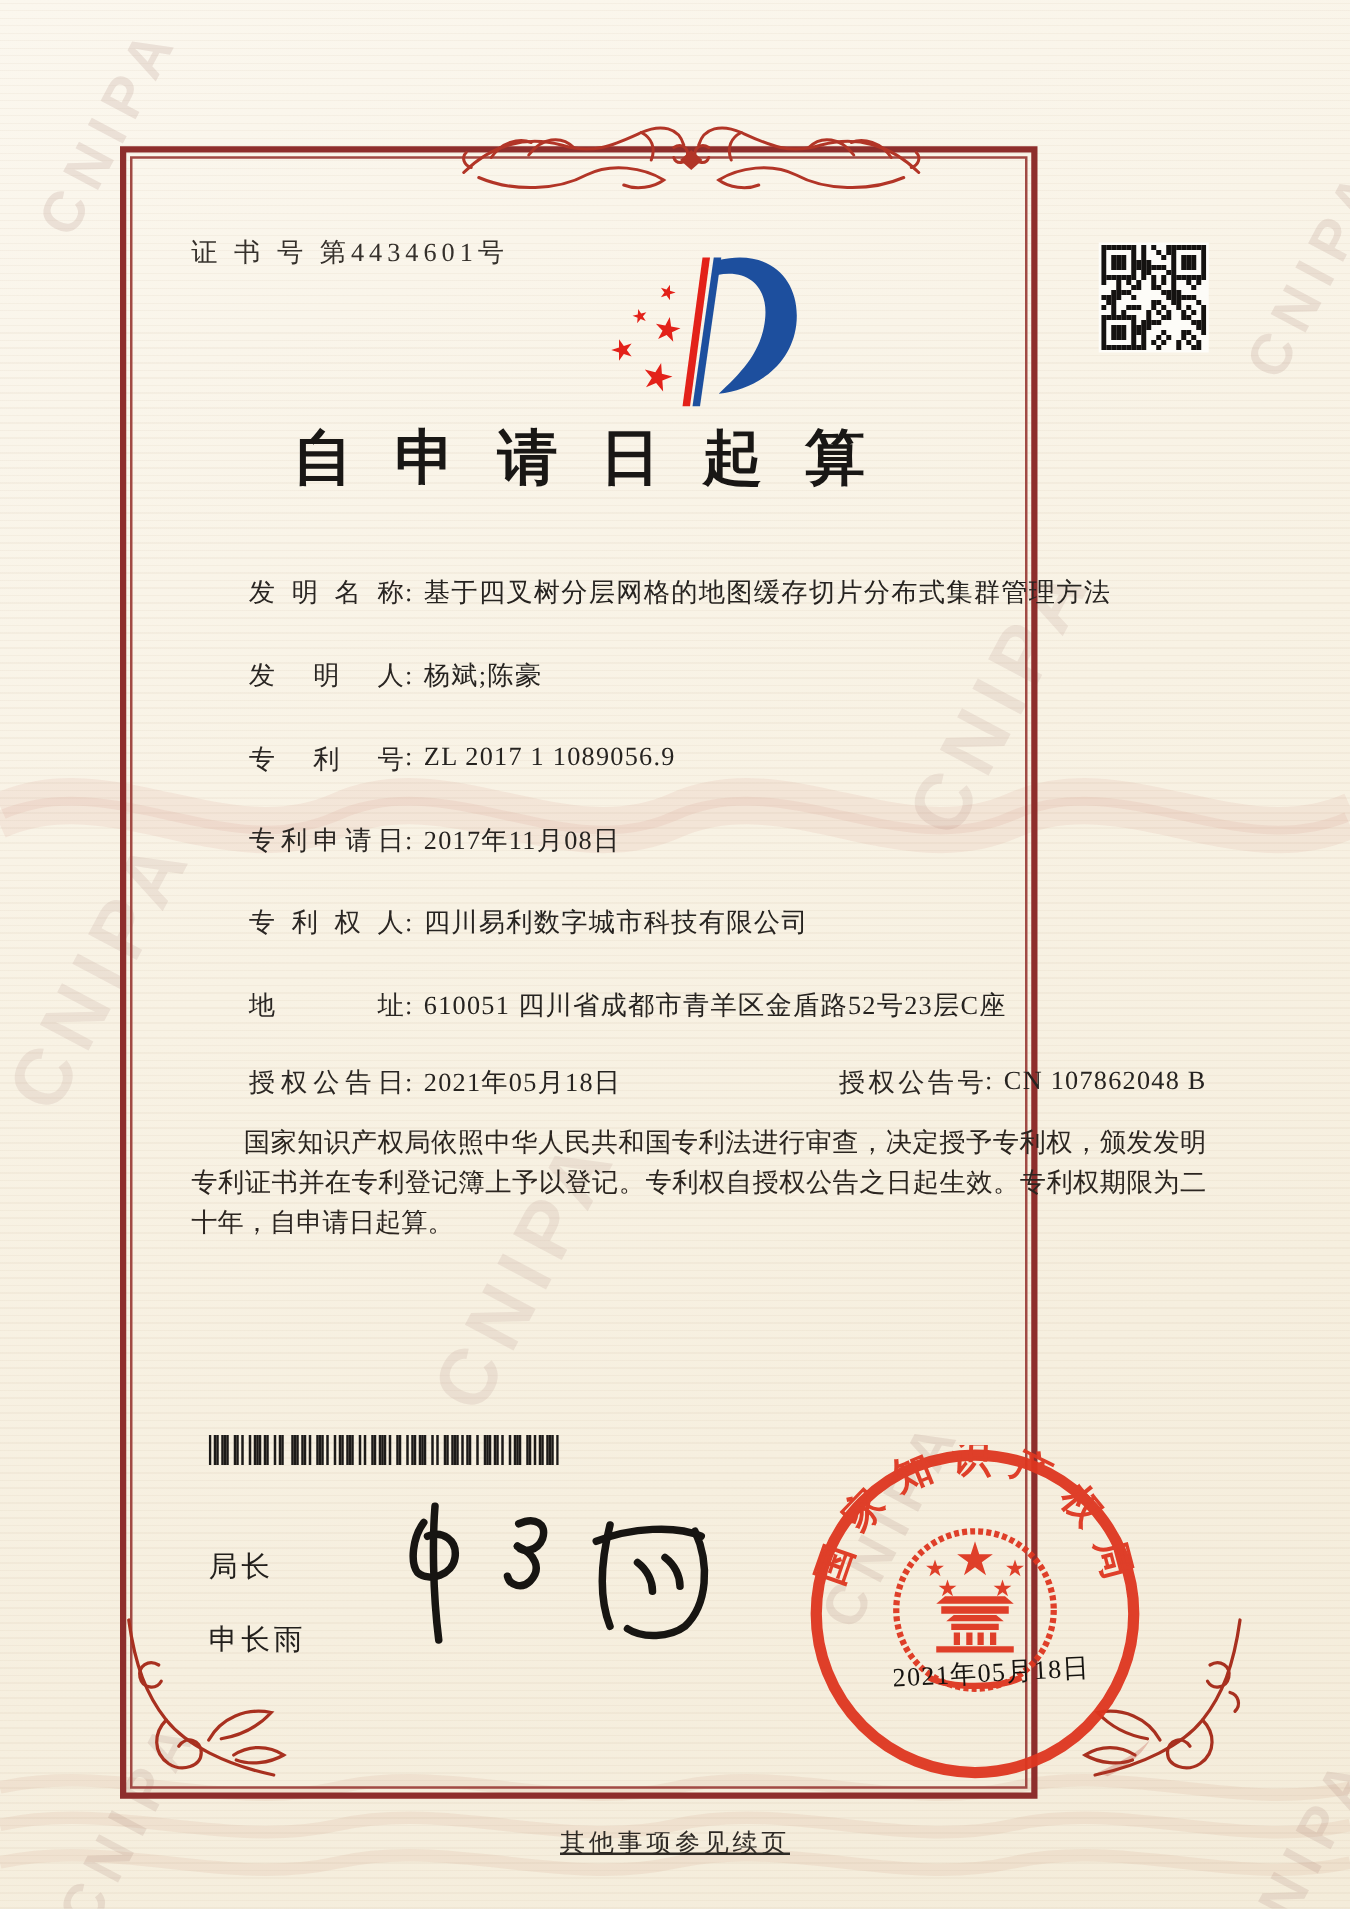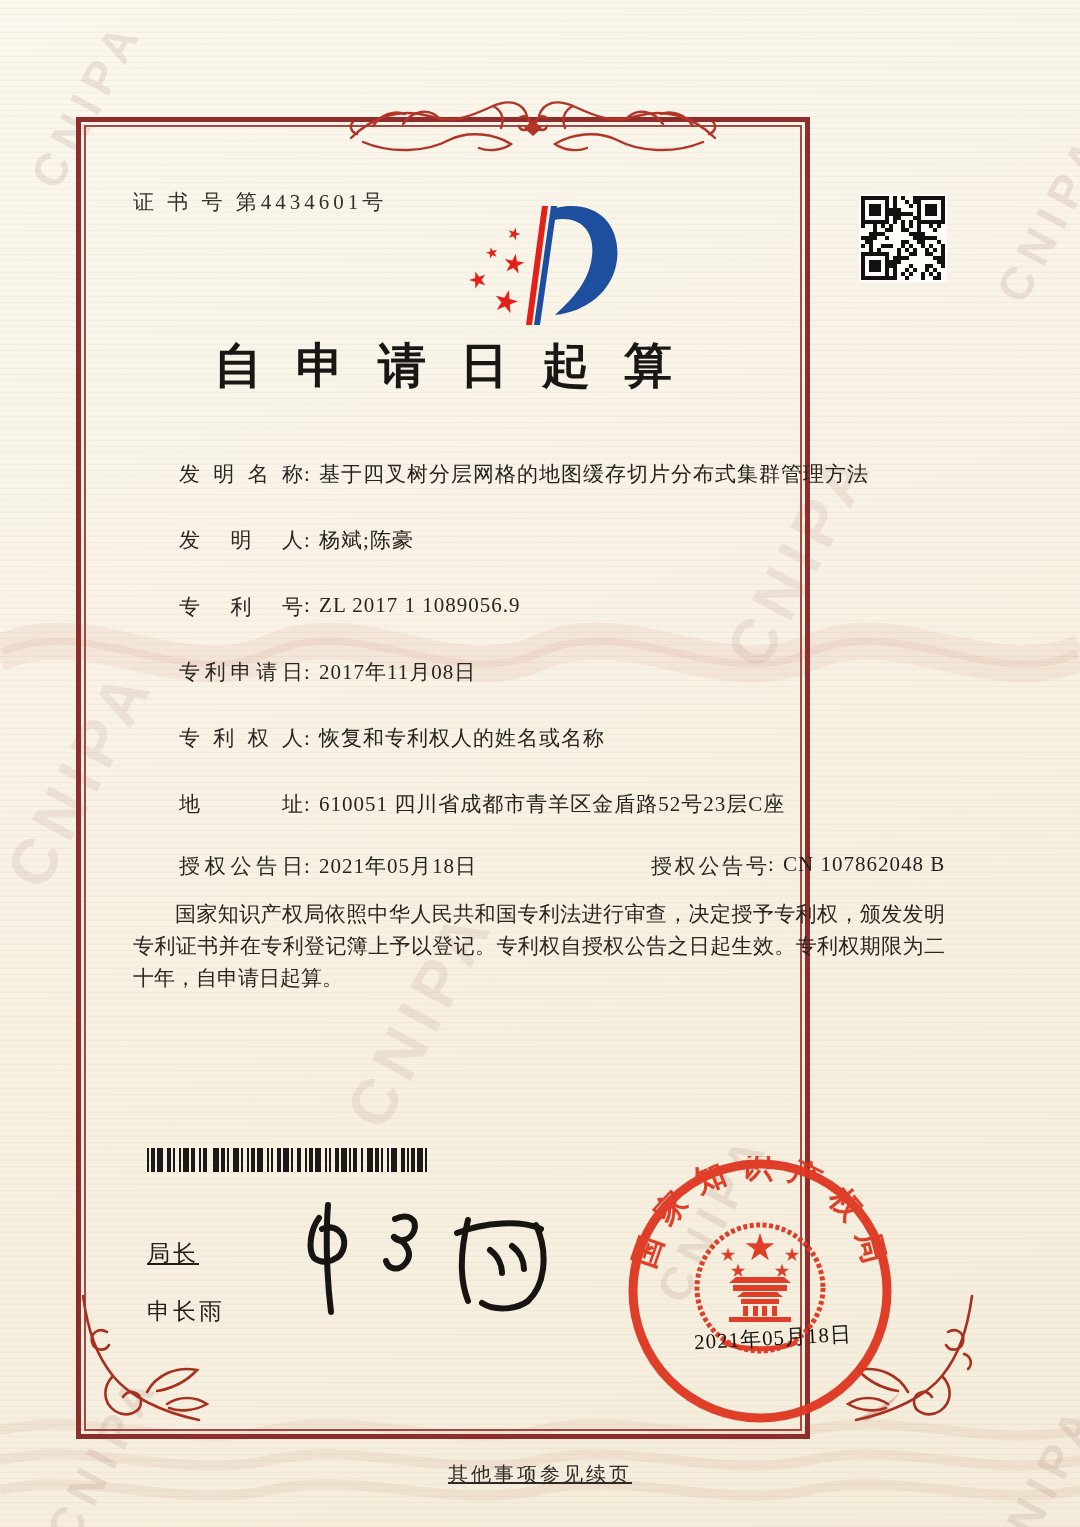--- a/index.html
+++ b/index.html
@@ -11,21 +11,21 @@
       repeating-linear-gradient(0deg, rgba(181,152,122,0.08) 0 1px, rgba(0,0,0,0) 1px 6px),
       linear-gradient(160deg,#fbf7ee 0%,#f8f2e4 45%,#f4ecda 100%);
   }
   .wm{
     position:absolute;font-family:"Liberation Sans","DejaVu Sans",sans-serif;
     font-size:46px;letter-spacing:9px;color:rgba(176,139,128,0.20);
     transform:rotate(-62deg);white-space:nowrap;pointer-events:none;font-weight:bold;
   }
   .wm.big{font-size:64px;color:rgba(176,139,128,0.16);}
   .frame{
-    position:absolute;left:76px;top:117px;width:734px;height:1322px;
+    position:absolute;left:96px;top:117px;width:734px;height:1322px;
     border:5px solid #8e2e2c;
   }
   .frame .inner-line{
     position:absolute;left:3px;top:3px;right:3px;bottom:3px;
     border:2px solid #a14a44;
   }
   .cert-no{position:absolute;left:52px;top:66px;font-size:21px;letter-spacing:4px;color:#35302b;}
   .title{
     position:absolute;left:0;top:212px;width:100%;text-align:center;
     font-size:48px;font-weight:bold;letter-spacing:34px;padding-left:34px;color:#191715;
@@ -41,21 +41,21 @@
   .fcolon{display:inline-block;margin:0 4px 0 1px;}
   .fvalue{letter-spacing:1px;color:#262320;}
   .frow2{position:absolute;left:472px;top:0;}
   .body-text{
     position:absolute;left:52px;top:776px;width:812px;
     font-size:21px;line-height:32px;text-align:justify;color:#2b2520;
   }
   .body-text p{margin:0;text-indent:2em;}
   .barcode{position:absolute;left:66px;top:1026px;}
   .officer{position:absolute;left:66px;top:1116px;font-family:"Liberation Sans","DejaVu Sans",sans-serif;}
-  .officer .o-title{font-size:23px;letter-spacing:3px;color:#23201d;text-decoration:underline;}
+  .officer .o-title{font-size:23px;letter-spacing:3px;color:#23201d;}
   .officer .o-name{font-size:23px;letter-spacing:3px;color:#23201d;margin-top:27px;font-family:Liberation Mono, monospace;}
   .signature{position:absolute;left:208px;top:1076px;}
   .seal{position:absolute;left:544px;top:1034px;opacity:0.95;}
   .seal-date{
     position:absolute;left:572px;top:1202px;width:240px;font-size:21px;letter-spacing:1px;
     color:#15130f;transform:rotate(-3deg);white-space:nowrap;text-align:center;
   }
   .page-num{position:absolute;left:0;top:1274px;width:100%;text-align:center;font-size:18px;letter-spacing:2px;color:#35302b;}
   .cont-note{position:absolute;left:0;top:1461px;width:100%;text-align:center;font-size:20px;letter-spacing:3px;color:#2e2a25;text-decoration:underline;}
   .orn{position:absolute;pointer-events:none;}
@@ -389,21 +389,21 @@
       <div class="frow" style="top:471px;">
         <span class="flabel">专利号</span><span class="fcolon">:</span>
         <span class="fvalue">ZL 2017 1 1089056.9</span>
       </div>
       <div class="frow" style="top:536px;">
         <span class="flabel">专利申请日</span><span class="fcolon">:</span>
         <span class="fvalue">2017年11月08日</span>
       </div>
       <div class="frow" style="top:602px;">
         <span class="flabel">专利权人</span><span class="fcolon">:</span>
-        <span class="fvalue">恢复和专利权人的姓名或名称</span>
+        <span class="fvalue">四川易利数字城市科技有限公司</span>
       </div>
       <div class="frow" style="top:668px;">
         <span class="flabel">地址</span><span class="fcolon">:</span>
         <span class="fvalue">610051 四川省成都市青羊区金盾路52号23层C座</span>
       </div>
       <div class="frow" style="top:730px;">
         <span class="flabel">授权公告日</span><span class="fcolon">:</span>
         <span class="fvalue">2021年05月18日</span>
         <span class="frow2">
           <span class="flabel" style="width:116px;">授权公告号</span><span class="fcolon">:</span>

